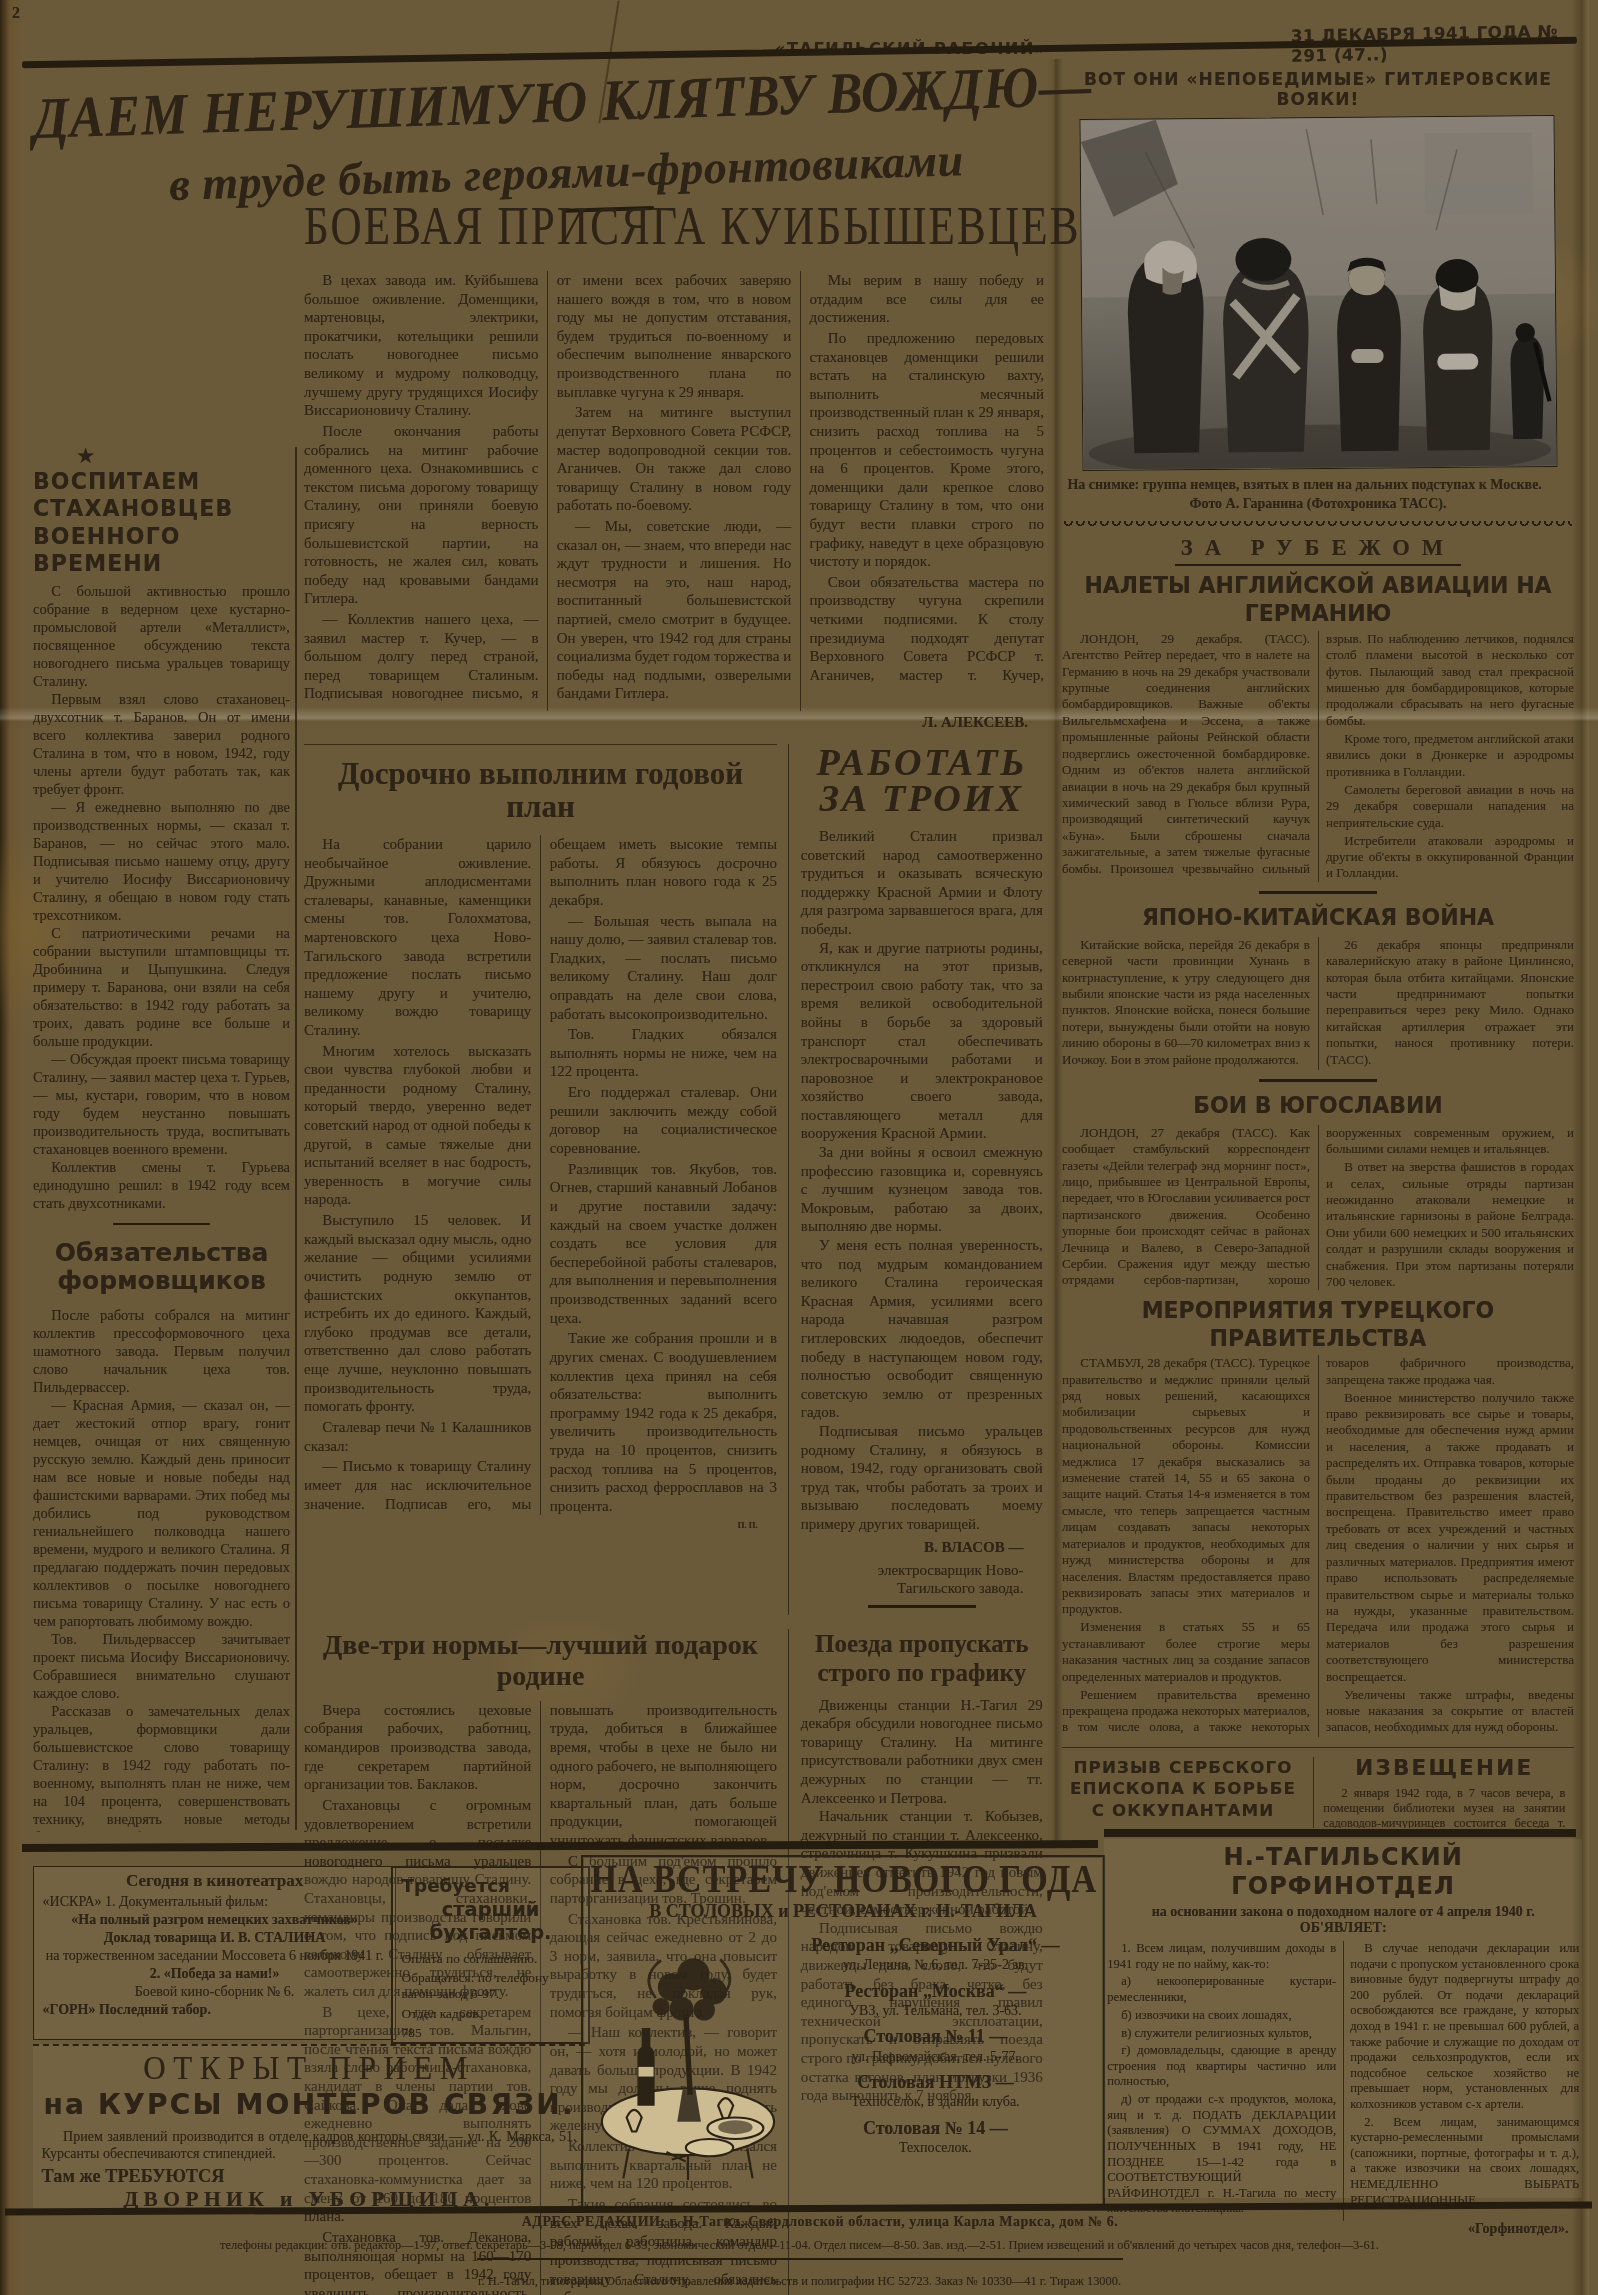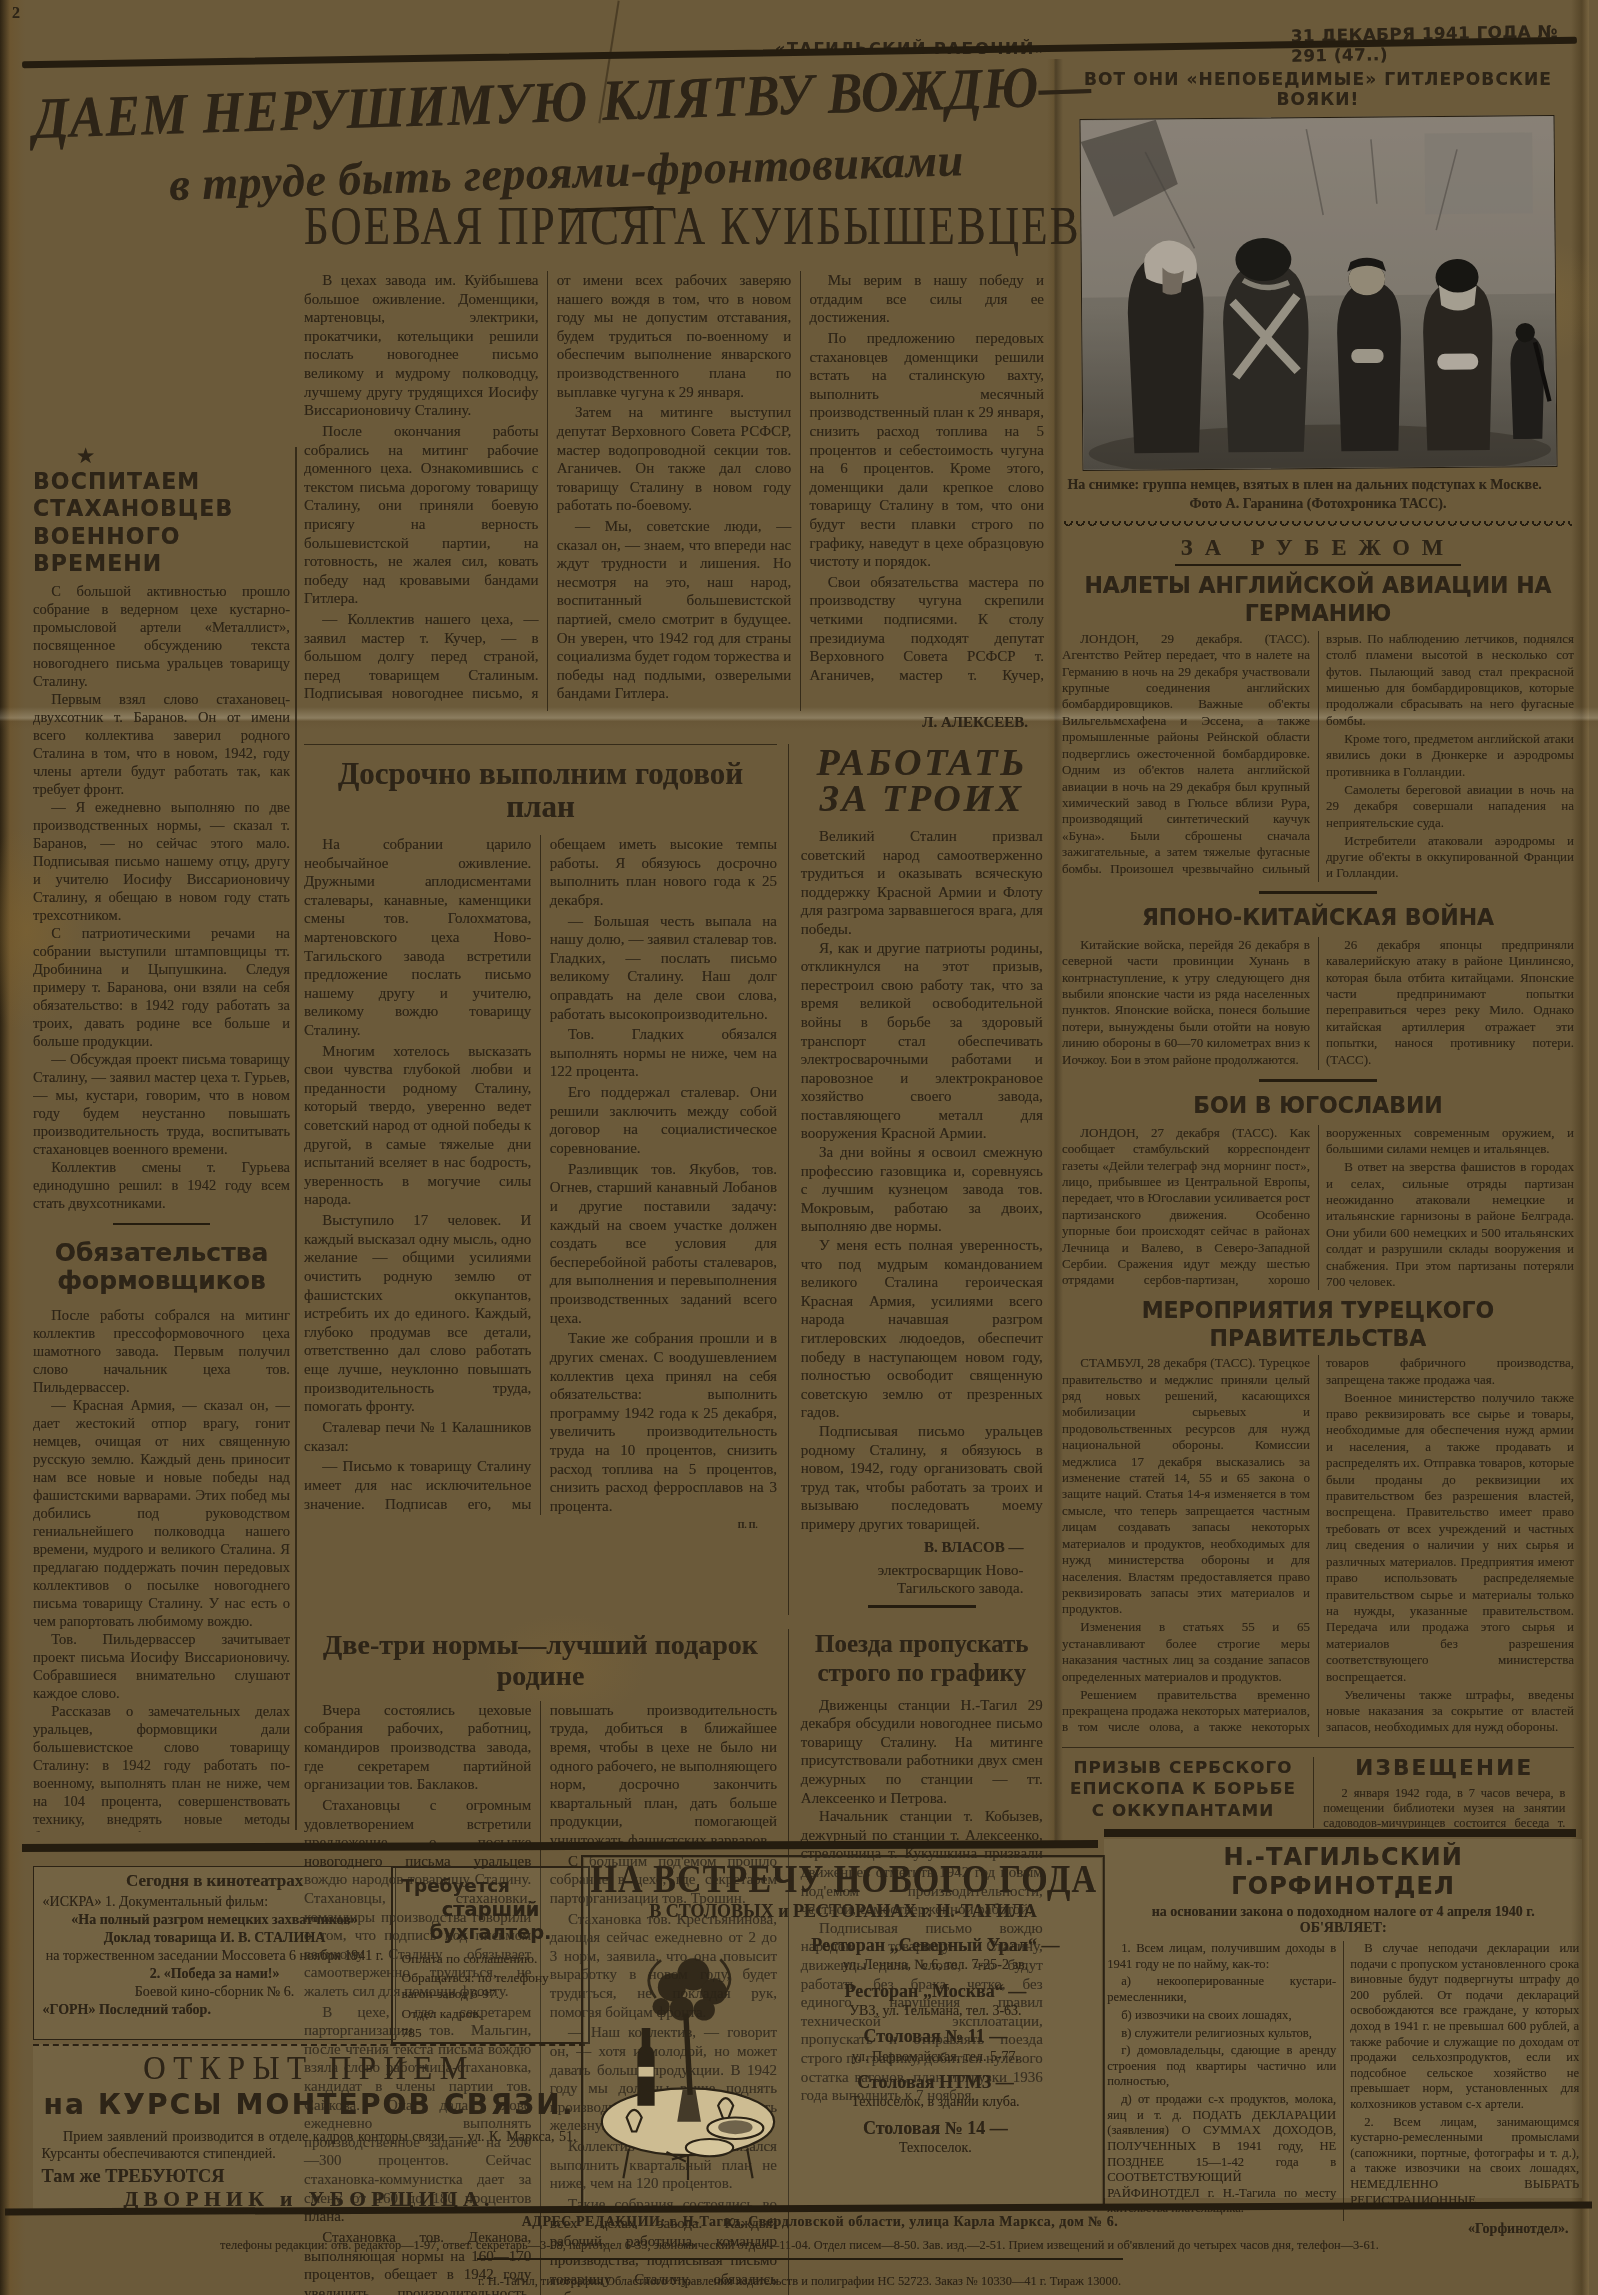--- a/index.html
+++ b/index.html
@@ -196,21 +196,21 @@
         <p>Свои обязательства мастера по производству чугуна скрепили четкими подписями. К столу президиума подходят депутат Верховного Совета РСФСР т. Аганичев, мастер т. Кучер, начальник цеха т. Шумаков и другие.</p>
       </div>
     <div class="sig-main">Л. АЛЕКСЕЕВ.</div>
 
     <div class="row2">
       <div class="lft">
         <h2 class="serifhead">Досрочно выполним годовой план</h2>
         <div class="cols2">
             <p>На собрании царило необычайное оживление. Дружными аплодисментами сталевары, канавные, каменщики смены тов. Голохматова, мартеновского цеха Ново-Тагильского завода встретили предложение послать письмо нашему другу и учителю, великому вождю товарищу Сталину.</p>
             <p>Многим хотелось высказать свои чувства глубокой любви и преданности родному Сталину, который твердо, уверенно ведет советский народ от одной победы к другой, в самые тяжелые дни испытаний вселяет в нас бодрость, уверенность в могучие силы народа.</p>
-            <p>Выступило 17 человек. И каждый высказал одну мысль, одно желание — общими усилиями очистить родную землю от фашистских оккупантов, истребить их до единого. Каждый, глубоко продумав все детали, ответственно дал слово работать еще лучше, неуклонно повышать производительность труда, помогать фронту.</p>
+            <p>Выступило 15 человек. И каждый высказал одну мысль, одно желание — общими усилиями очистить родную землю от фашистских оккупантов, истребить их до единого. Каждый, глубоко продумав все детали, ответственно дал слово работать еще лучше, неуклонно повышать производительность труда, помогать фронту.</p>
             <p>Сталевар печи № 1 Калашников сказал:</p>
             <p>— Письмо к товарищу Сталину имеет для нас исключительное значение. Подписав его, мы обещаем иметь высокие темпы работы. Я обязуюсь досрочно выполнить план нового года к 25 декабря.</p>
             <p>— Большая честь выпала на нашу долю, — заявил сталевар тов. Гладких, — послать письмо великому Сталину. Наш долг оправдать на деле свои слова, работать высокопроизводительно.</p>
             <p>Тов. Гладких обязался выполнять нормы не ниже, чем на 122 процента.</p>
             <p>Его поддержал сталевар. Они решили заключить между собой договор на социалистическое соревнование.</p>
             <p>Разливщик тов. Якубов, тов. Огнев, старший канавный Лобанов и другие поставили задачу: каждый на своем участке должен создать все условия для бесперебойной работы сталеваров, для выполнения и перевыполнения производственных заданий всего цеха.</p>
             <p>Такие же собрания прошли и в других сменах. С воодушевлением коллектив цеха принял на себя обязательства: выполнить программу 1942 года к 25 декабря, увеличить производительность труда на 10 процентов, снизить расход топлива на 5 процентов, снизить расход ферросплавов на 3 процента.</p>
           </div>
         <div class="sig">П. П.</div>
       </div>

